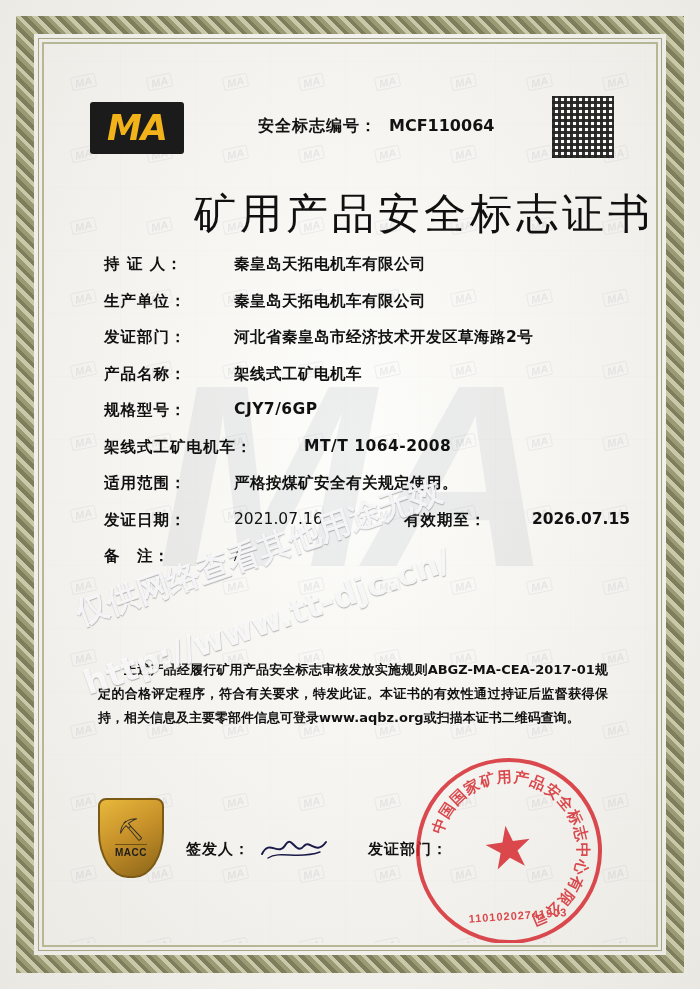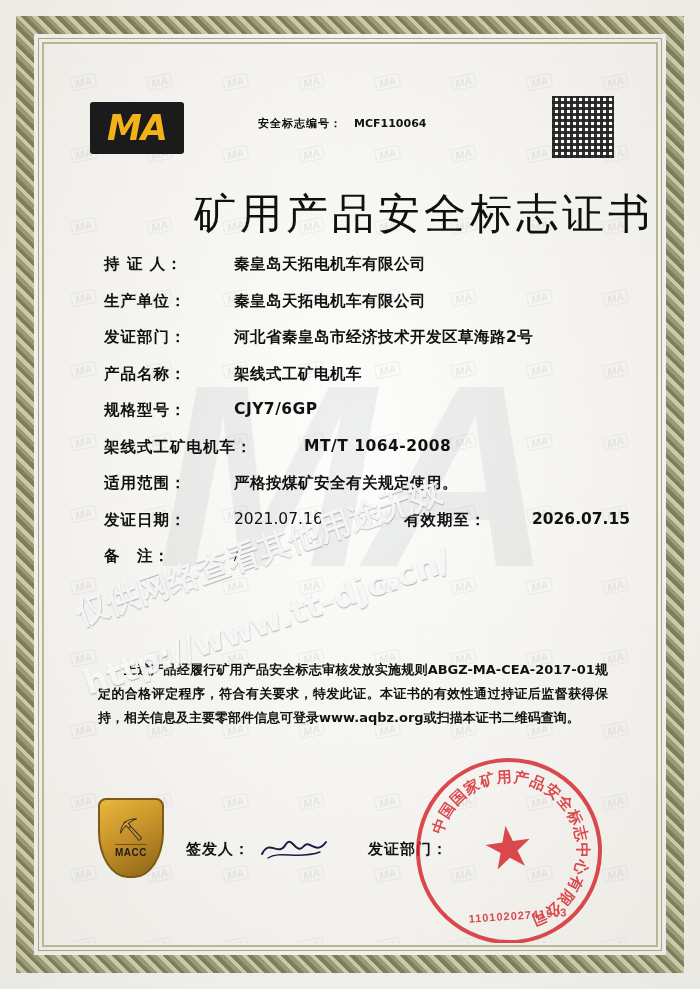--- a/index.html
+++ b/index.html
@@ -74,21 +74,21 @@
     border-radius:3px;
     display:flex;align-items:center;justify-content:center;
   }
   .ma-logo .txt{
     color:#f2b31a;font-size:35px;font-weight:bold;font-style:italic;
     letter-spacing:-1px;line-height:1;
     font-family:"DejaVu Sans",sans-serif;
   }
   .cert-no{
     position:absolute;left:212px;top:70px;
-    font-size:11px;font-weight:bold;color:#121212;
+    font-size:16px;font-weight:bold;color:#121212;
     letter-spacing:1px;
     font-family:"DejaVu Sans","Liberation Sans",sans-serif;
     text-align:right;
   }
   .cert-no .val{margin-left:12px;letter-spacing:0px;}
   .qr{
     position:absolute;right:40px;top:50px;
     width:62px;height:62px;
     background:
       repeating-linear-gradient(0deg,#111 0 3px,#fff 3px 6px),

